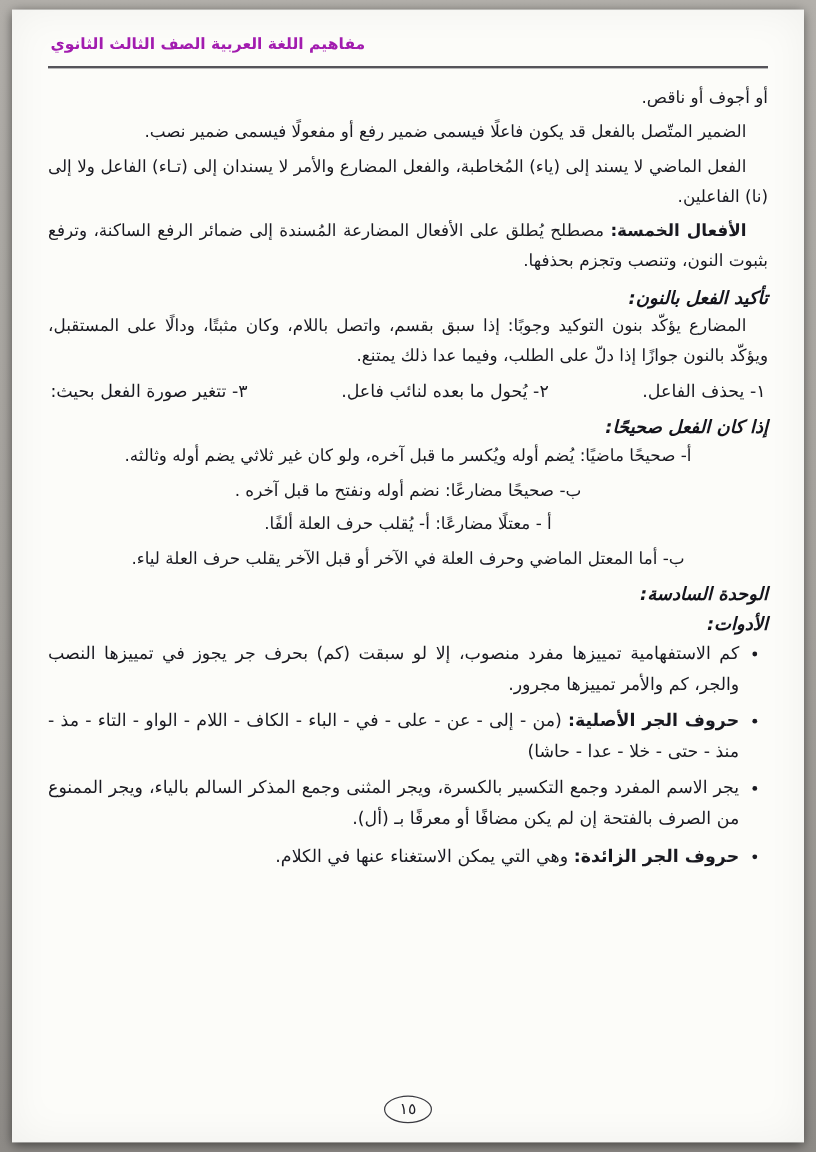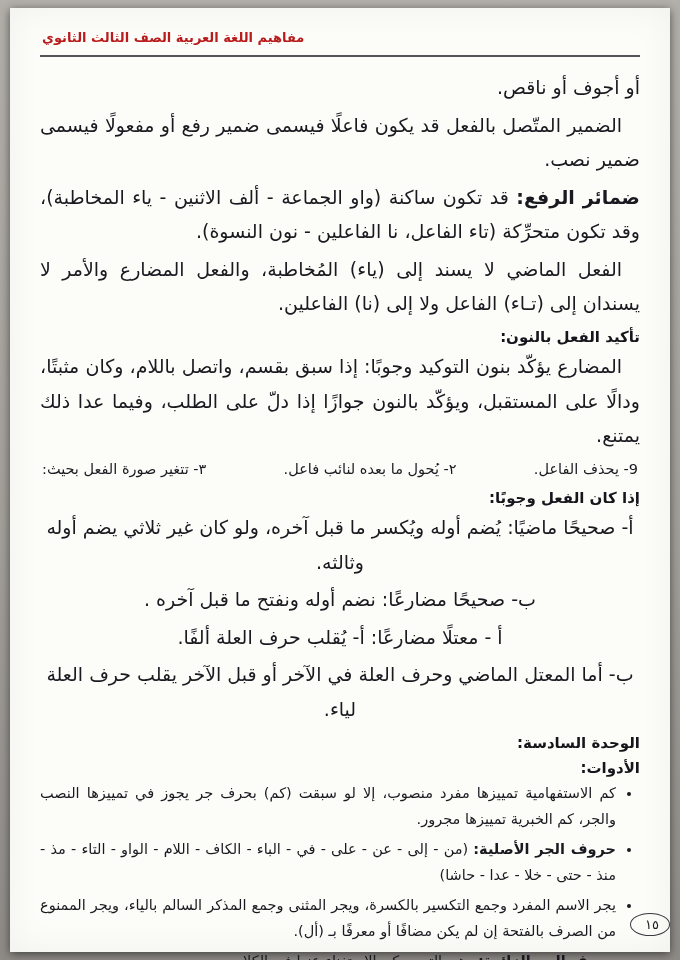--- a/index.html
+++ b/index.html
@@ -21,36 +21,37 @@
     color: #191920;
   }
   .header {
     text-align: left;
     font-weight: bold;
     font-size: 13px;
     letter-spacing: .2px;
     padding: 4px 2px 10px;
     border-bottom: 2px solid #55545a;
     margin-bottom: 13px;
-    color: #b91c1c;
+    color: #a21caf;
   }
   .para {
     margin: 0 0 3px;
-    font-size: 19px;
+    font-size: 14px;
     line-height: 1.82;
     text-align: justify;
   }
   .indent { text-indent: 18px; }
   .center { text-align: center; text-indent: 0; }
   .b { font-weight: bold; }
   .h {
     font-weight: bold;
     font-size: 15px;
     margin: 7px 0 3px;
     color: #15151c;
+    font-style: italic;
   }
   .steps {
     display: flex;
     justify-content: space-between;
     font-size: 14.5px;
     line-height: 1.82;
     margin: 2px 0 3px;
     padding: 0 2px;
   }
   .bullets {
@@ -60,21 +61,21 @@
   }
   .bullets li {
     font-size: 14.5px;
     line-height: 1.8;
     text-align: justify;
     margin-bottom: 4px;
   }
   .footer {
     position: absolute;
     bottom: 16px; left: 0; right: 0;
-    text-align: right;
+    text-align: center;
   }
   .pagenum {
     display: inline-block;
     min-width: 18px;
     padding: 1px 10px;
     border: 1.5px solid #3a3a40;
     border-radius: 50%;
     font-size: 13px;
     line-height: 19px;
     color: #1c1c24;
@@ -88,55 +89,55 @@
   <header class="header">
     <span>مفاهيم اللغة العربية الصف الثالث الثانوي</span>
   </header>
 
   <main>
 
     <p class="para"><span>أو أجوف أو ناقص.</span></p>
 
     <p class="para indent"><span>الضمير المتّصل بالفعل قد يكون فاعلًا فيسمى ضمير رفع أو مفعولًا فيسمى ضمير نصب.</span></p>
 
-    <p class="para"><span class="b">ضمائر الرفع:</span><span> قد تكون ساكنة (واو الجماعة - ألف الاثنين - ياء المخاطبة)، وقد تكون متحرِّكة (تاء الفاعل، نا الفاعلين - نون النسوة).</span></p>
 
     <p class="para indent"><span>الفعل الماضي لا يسند إلى (ياء) المُخاطبة، والفعل المضارع والأمر لا يسندان إلى (تـاء) الفاعل ولا إلى (نا) الفاعلين.</span></p>
 
+    <p class="para indent"><span class="b">الأفعال الخمسة:</span><span> مصطلح يُطلق على الأفعال المضارعة المُسندة إلى ضمائر الرفع الساكنة، وترفع بثبوت النون، وتنصب وتجزم بحذفها.</span></p>
 
 
     <h3 class="h">تأكيد الفعل بالنون:</h3>
 
     <p class="para indent"><span>المضارع يؤكّد بنون التوكيد وجوبًا: إذا سبق بقسم، واتصل باللام، وكان مثبتًا، ودالًا على المستقبل، ويؤكّد بالنون جوازًا إذا دلّ على الطلب، وفيما عدا ذلك يمتنع.</span></p>
 
 
 
     <div class="steps">
-      <span>9- يحذف الفاعل.</span>
+      <span>١- يحذف الفاعل.</span>
       <span>٢- يُحول ما بعده لنائب فاعل.</span>
       <span>٣- تتغير صورة الفعل بحيث:</span>
     </div>
 
-    <h3 class="h">إذا كان الفعل وجوبًا:</h3>
+    <h3 class="h">إذا كان الفعل صحيحًا:</h3>
 
     <p class="para center"><span>أ- صحيحًا ماضيًا: يُضم أوله ويُكسر ما قبل آخره، ولو كان غير ثلاثي يضم أوله وثالثه.</span></p>
 
     <p class="para center"><span>ب- صحيحًا مضارعًا: نضم أوله ونفتح ما قبل آخره .</span></p>
 
 
     <p class="para center"><span>أ - معتلًا مضارعًا: أ- يُقلب حرف العلة ألفًا.</span></p>
 
     <p class="para center"><span>ب- أما المعتل الماضي وحرف العلة في الآخر أو قبل الآخر يقلب حرف العلة لياء.</span></p>
 
     <h3 class="h">الوحدة السادسة:</h3>
 
     <h3 class="h">الأدوات:</h3>
 
     <ul class="bullets">
-      <li><span class="b"></span><span>كم الاستفهامية تمييزها مفرد منصوب، إلا لو سبقت (كم) بحرف جر يجوز في تمييزها النصب والجر، كم الخبرية تمييزها مجرور.</span></li>
+      <li><span class="b"></span><span>كم الاستفهامية تمييزها مفرد منصوب، إلا لو سبقت (كم) بحرف جر يجوز في تمييزها النصب والجر، كم والأمر تمييزها مجرور.</span></li>
       <li><span class="b">حروف الجر الأصلية:</span><span> (من - إلى - عن - على - في - الباء - الكاف - اللام - الواو - التاء - مذ - منذ - حتى - خلا - عدا - حاشا)</span></li>
       <li><span class="b"></span><span>يجر الاسم المفرد وجمع التكسير بالكسرة، ويجر المثنى وجمع المذكر السالم بالياء، ويجر الممنوع من الصرف بالفتحة إن لم يكن مضافًا أو معرفًا بـ (أل).</span></li>
       <li><span class="b">حروف الجر الزائدة:</span><span> وهي التي يمكن الاستغناء عنها في الكلام.</span></li>
     </ul>
 
   </main>
 
   <div class="footer">
     <span class="pagenum">١٥</span>
   </div>

